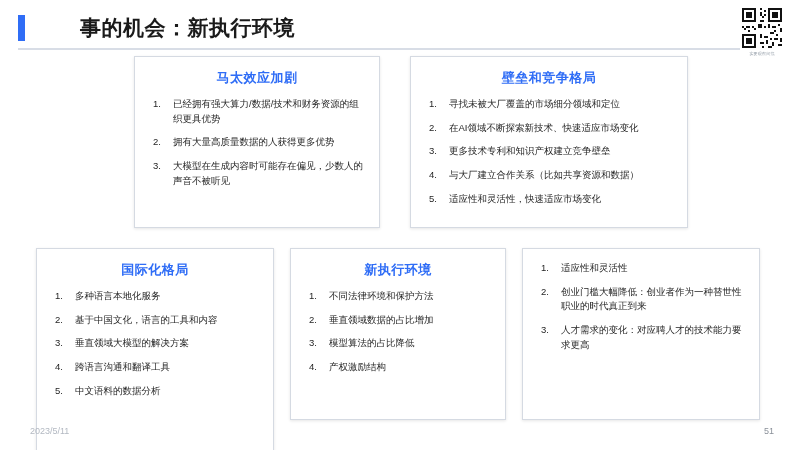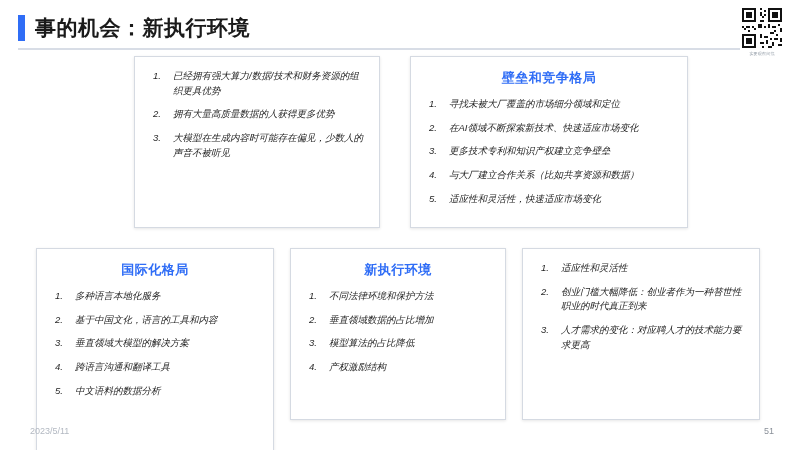--- a/index.html
+++ b/index.html
@@ -22,20 +22,21 @@
     background: #ffffff;
   }
 
   
   .title-row {
     position: absolute;
     left: 18px;
     top: 14px;
     display: flex;
     align-items: center;
+    gap: 45px;
   }
   .title-bar {
     width: 7px;
     height: 26px;
     background: #2f6df6;
     margin-right: 10px;
     flex: none;
   }
   .title-text {
     font-size: 21px;
@@ -101,21 +102,20 @@
     counter-reset: item;
   }
   .card ol li {
     counter-increment: item;
     position: relative;
     padding-left: 24px;
     margin-bottom: 9px;
     font-size: 9.5px;
     line-height: 1.55;
     color: #1f1f1f;
-    font-style: italic;
   }
   .card ol li:last-child { margin-bottom: 0; }
   .card ol li:before {
     content: counter(item) ".";
     position: absolute;
     left: 4px;
     top: 0;
     font-size: 9.5px;
     color: #1f1f1f;
   }
@@ -202,20 +202,21 @@
           <rect x="14" y="20" width="2" height="1"></rect>
             <rect x="18" y="14" width="1" height="1"></rect>
             <rect x="20" y="16" width="1" height="2"></rect>
         </g>
       </svg>
     </div>
     <div class="qr-caption">实要观察问找</div>
   </div>
 
   <div class="card" id="card-0">
+    <div class="card-title">马太效应加剧</div>
     <ol>
       <li>已经拥有强大算力/数据/技术和财务资源的组织更具优势</li>
       <li>拥有大量高质量数据的人获得更多优势</li>
       <li>大模型在生成内容时可能存在偏见，少数人的声音不被听见</li>
     </ol>
   </div>
 
   <div class="card" id="card-1">
     <div class="card-title">壁垒和竞争格局</div>
     <ol>

